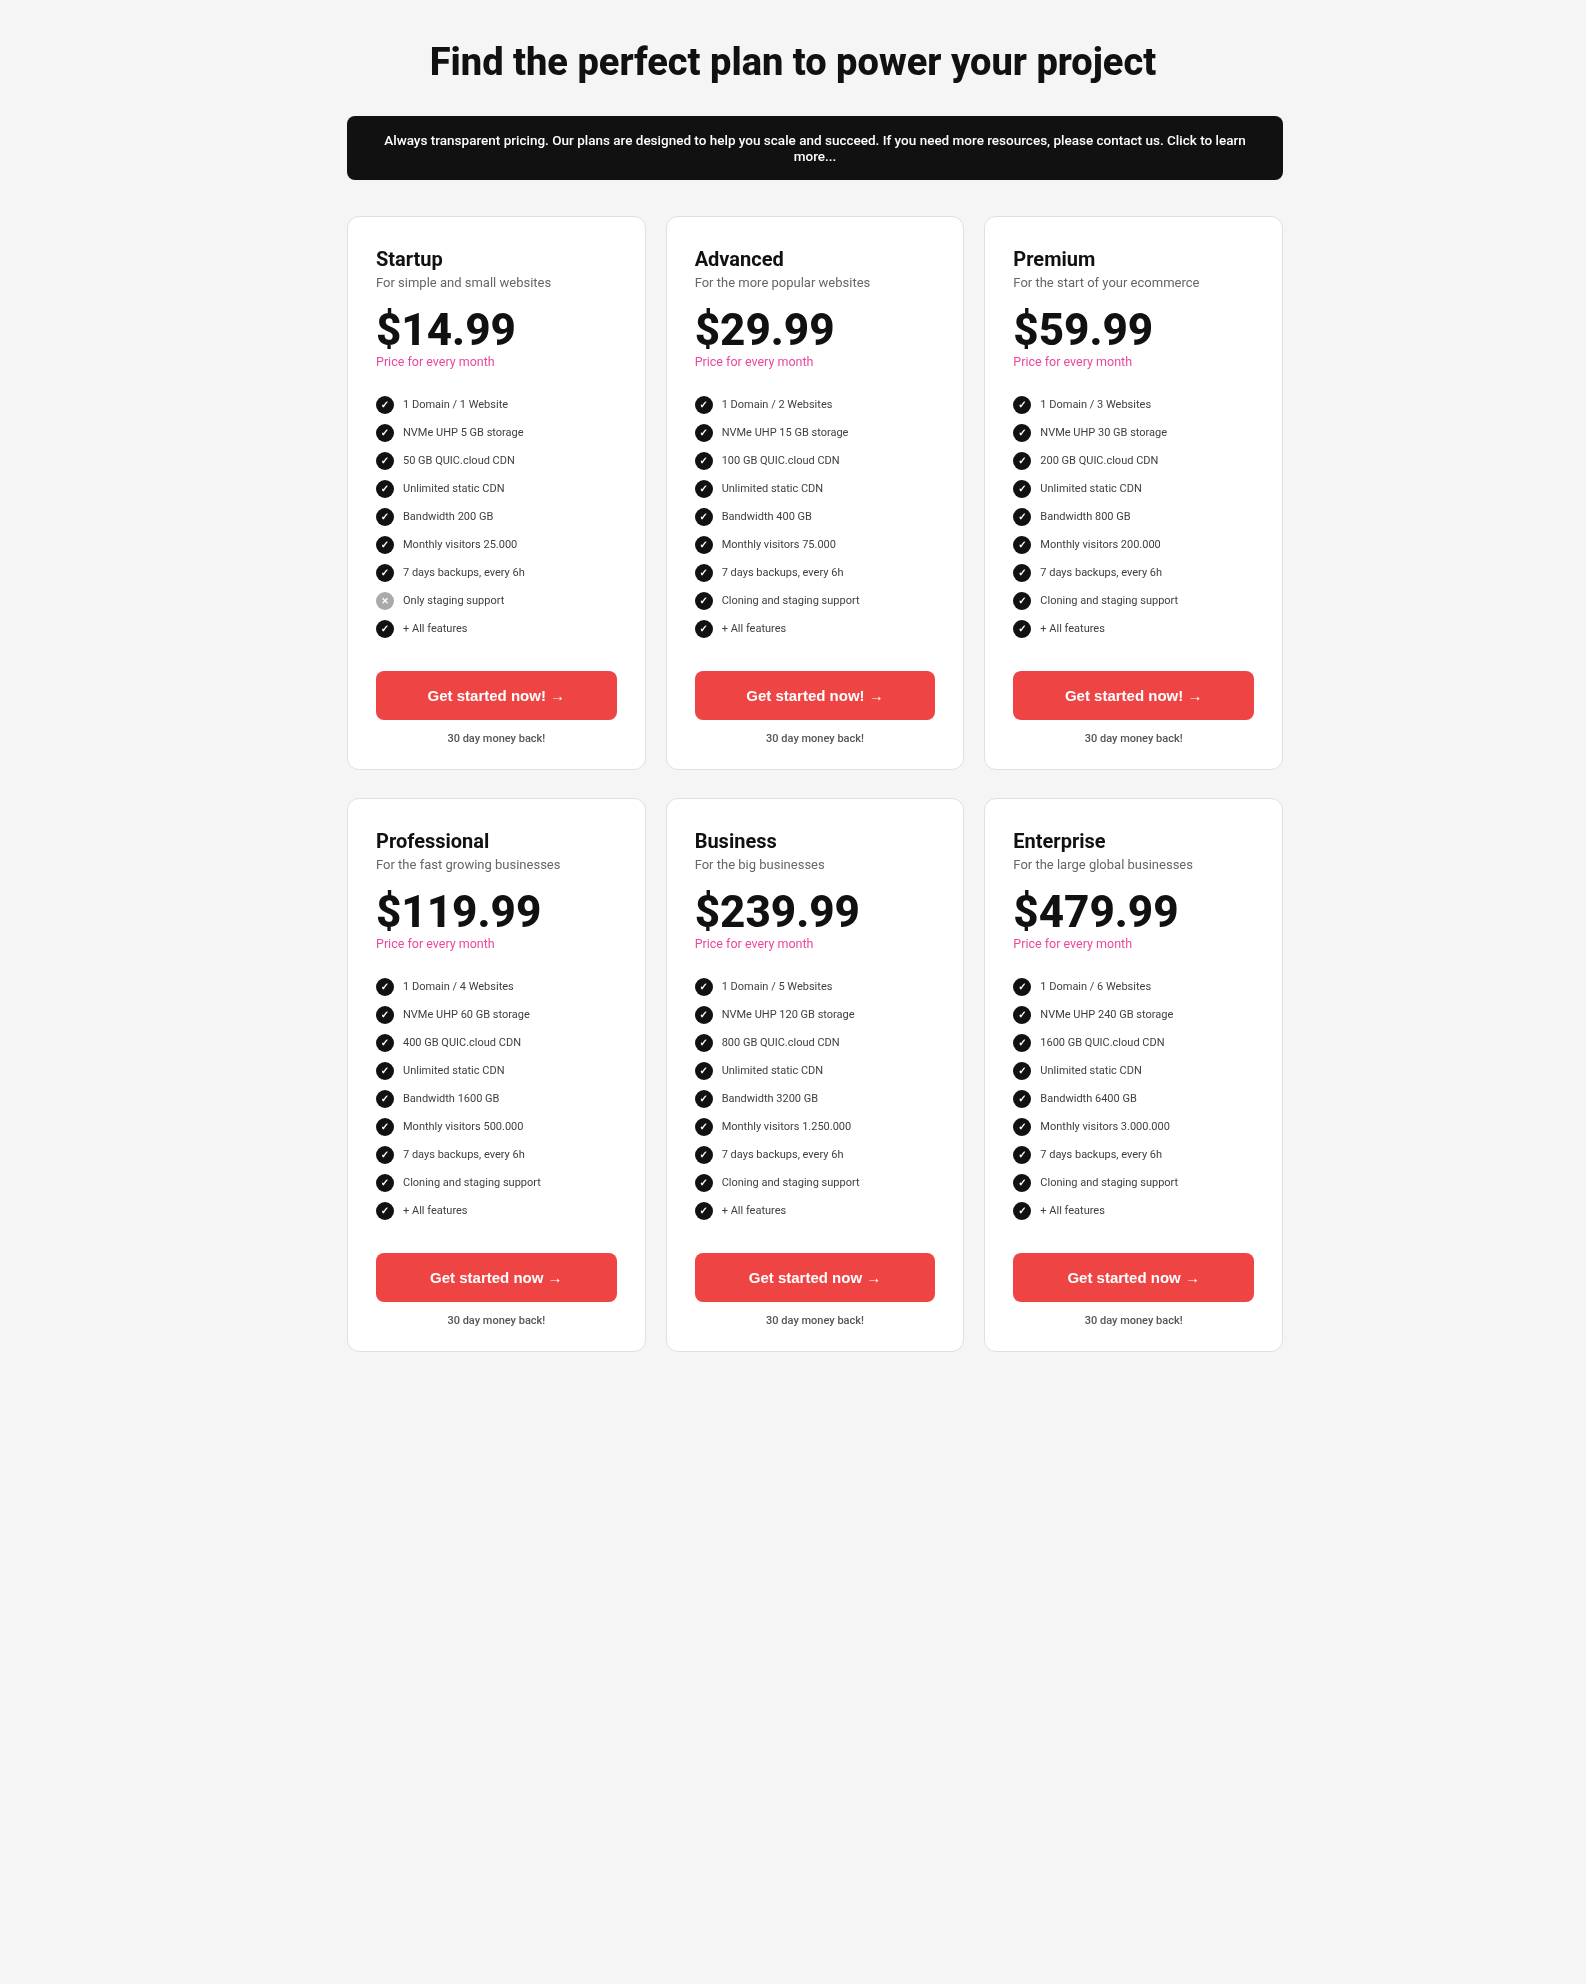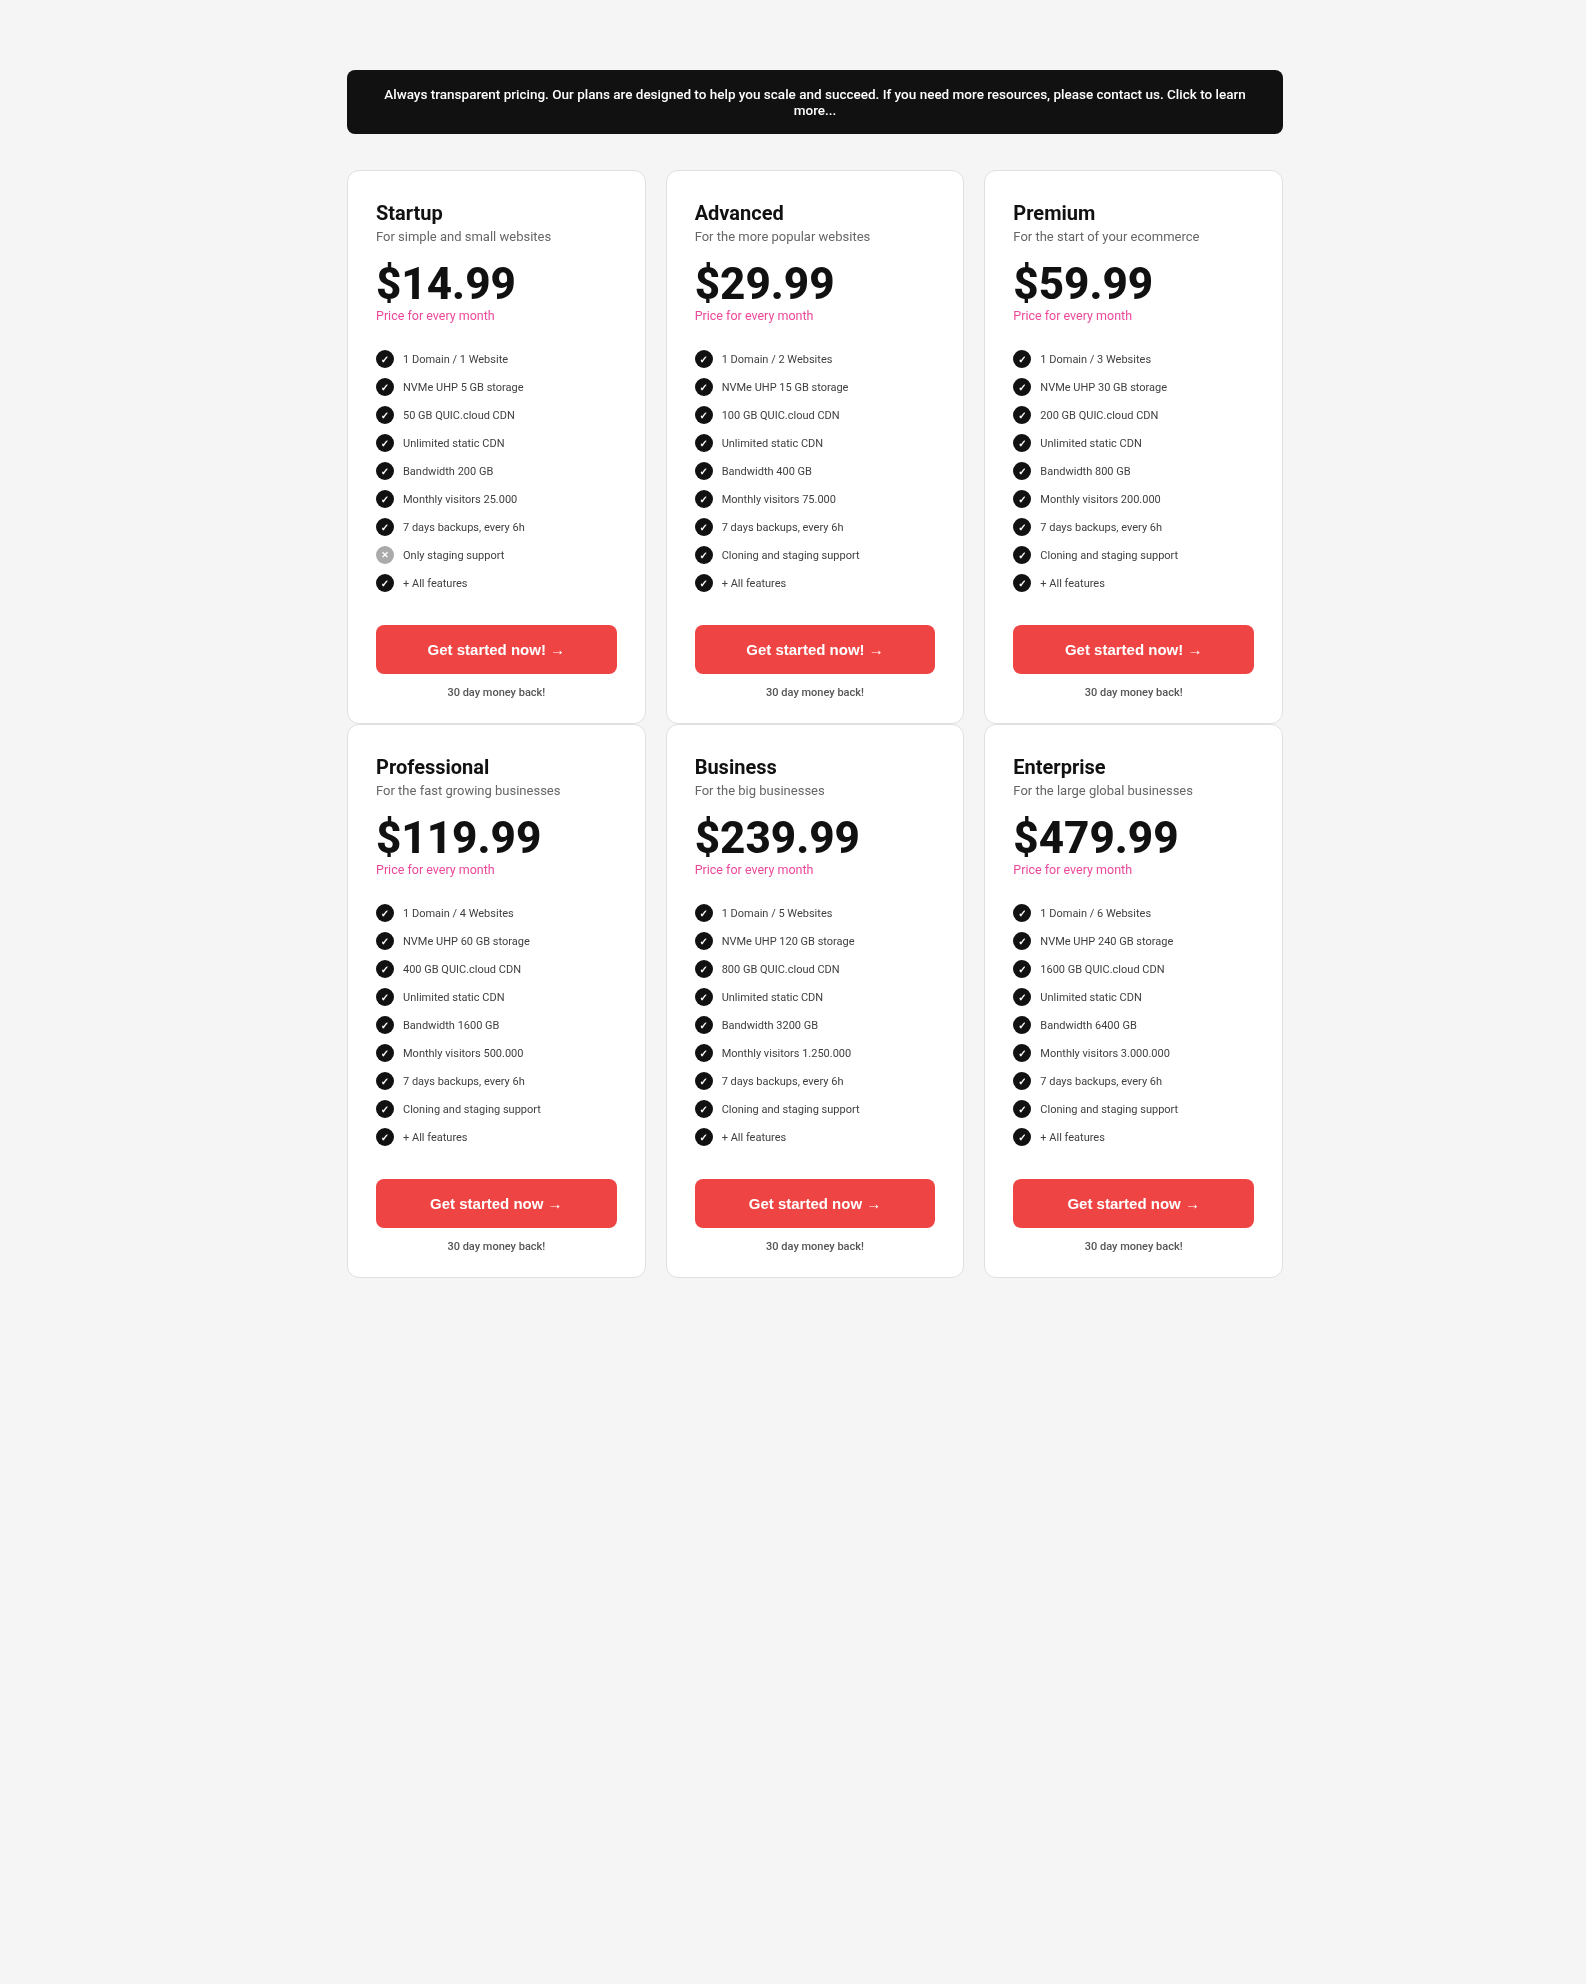--- a/index.html
+++ b/index.html
@@ -40,20 +40,21 @@
     }
     .plans-wrapper {
       max-width: 980px;
       margin: 0 auto;
       padding-left: 44px;
     }
     .plans-grid {
       display: grid;
       grid-template-columns: repeat(3, 1fr);
       gap: 20px;
+      margin-bottom: 28px;
     }
     .plan-card {
       background: #fff;
       border: 1.5px solid #e0e0e0;
       border-radius: 12px;
       padding: 30px 28px 24px;
       display: flex;
       flex-direction: column;
     }
     .plan-name {
@@ -140,20 +141,21 @@
       text-align: center;
       font-size: 11px;
       color: #555;
       font-weight: 500;
     }
   </style>
 </head>
 <body>
 
 <div class="page-header">
+  <h1 class="page-title">Find the perfect plan to power your project</h1>
 </div>
 
 <div class="plans-wrapper">
   <div class="banner">
     <span>Always transparent pricing. Our plans are designed to help you scale and succeed. If you need more resources, please contact us. Click to learn more...</span>
   </div>
 
   <div class="plans-grid" id="top-plans-grid">
   <div class="plan-card">
         <div class="plan-name">Startup</div>

